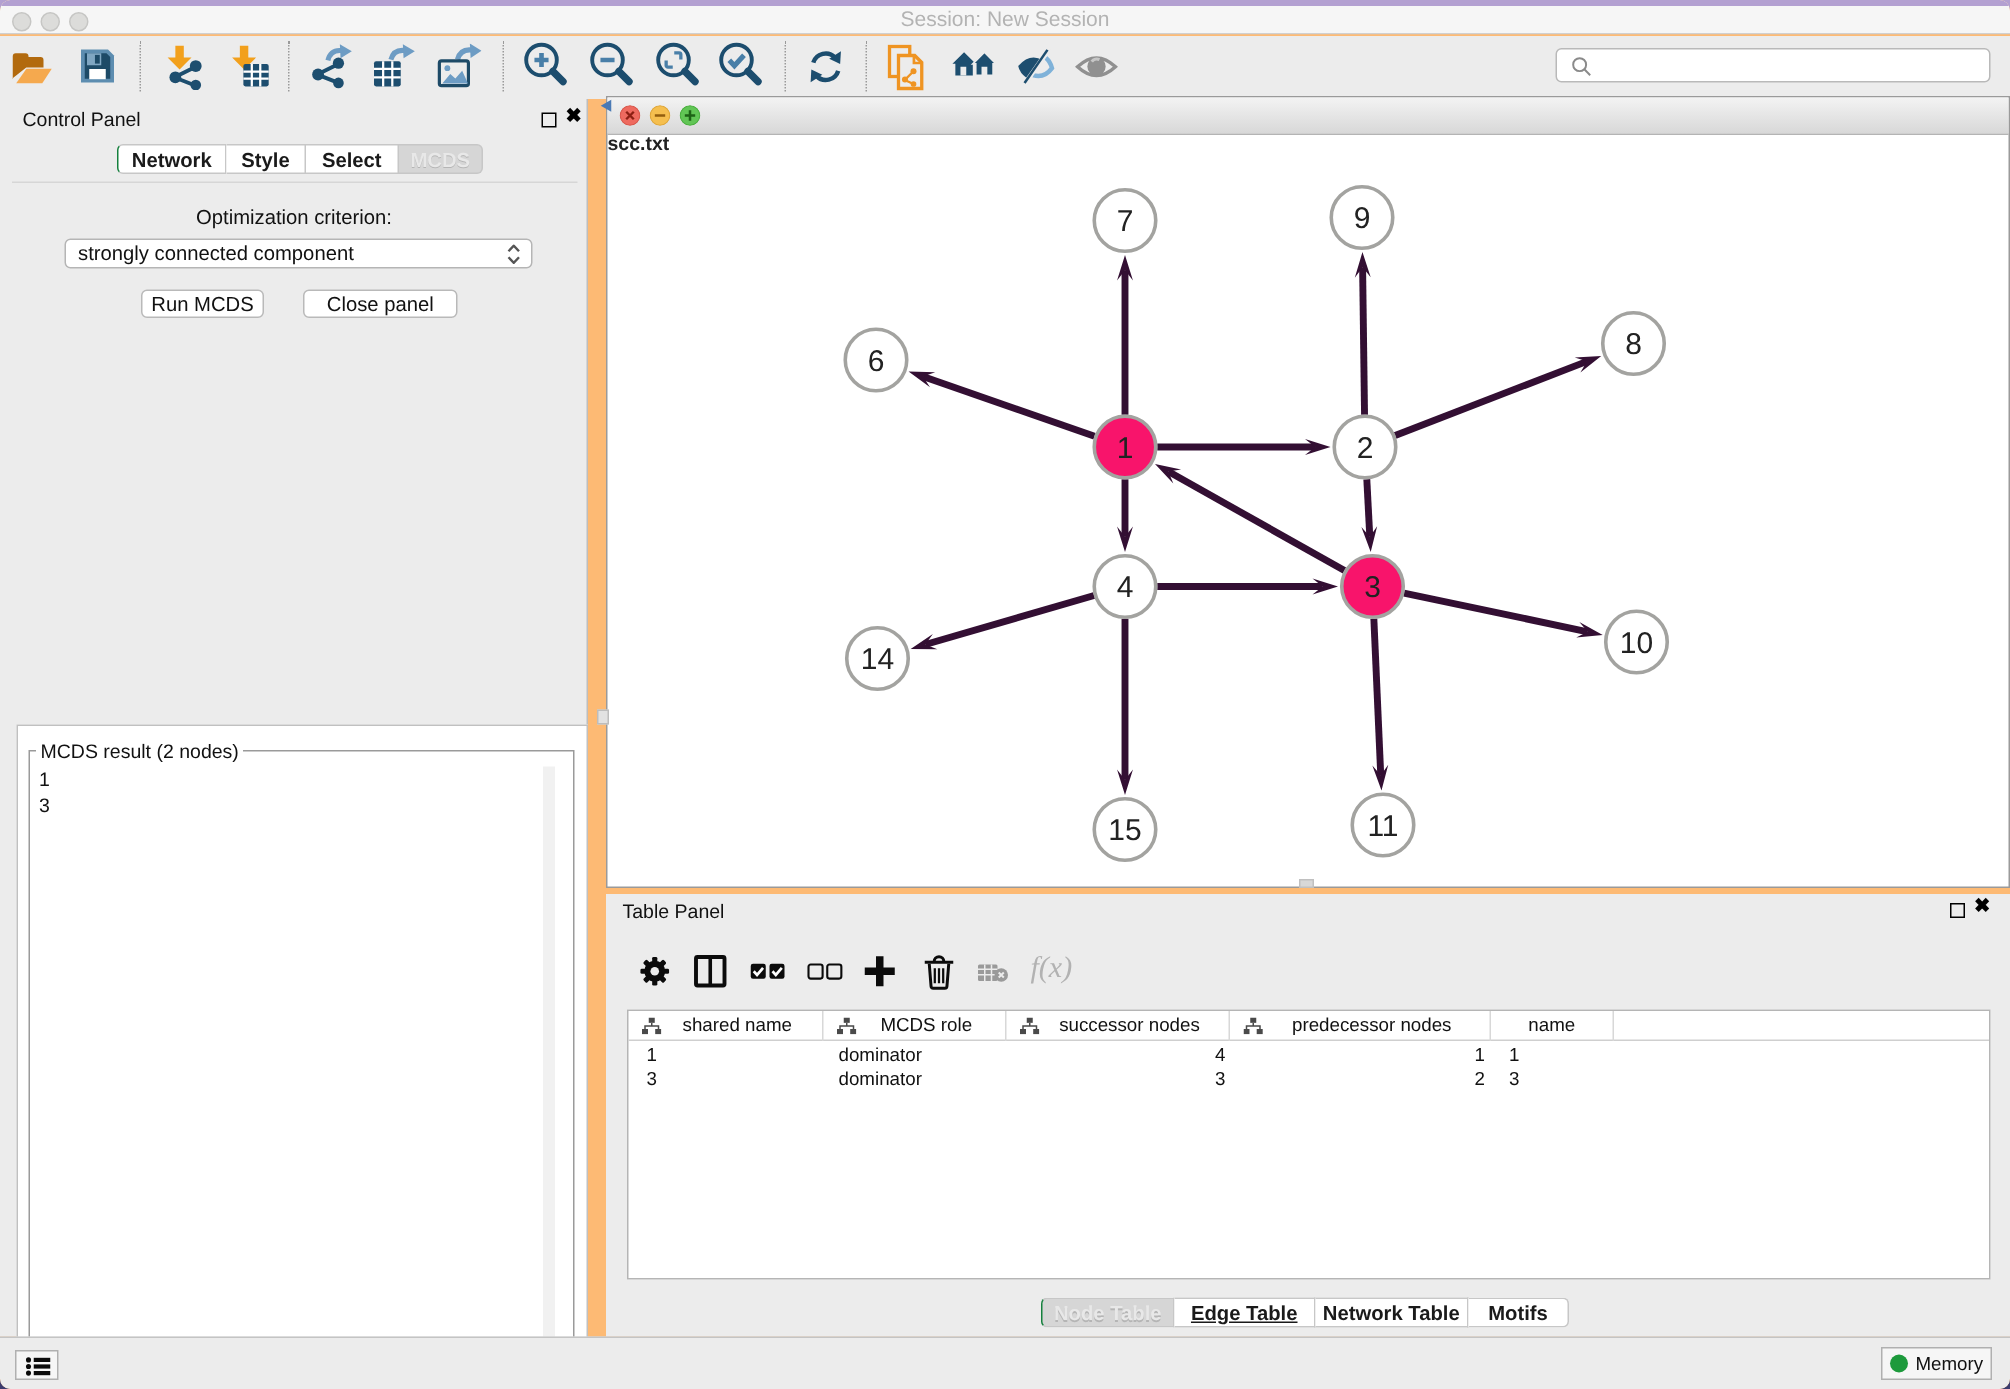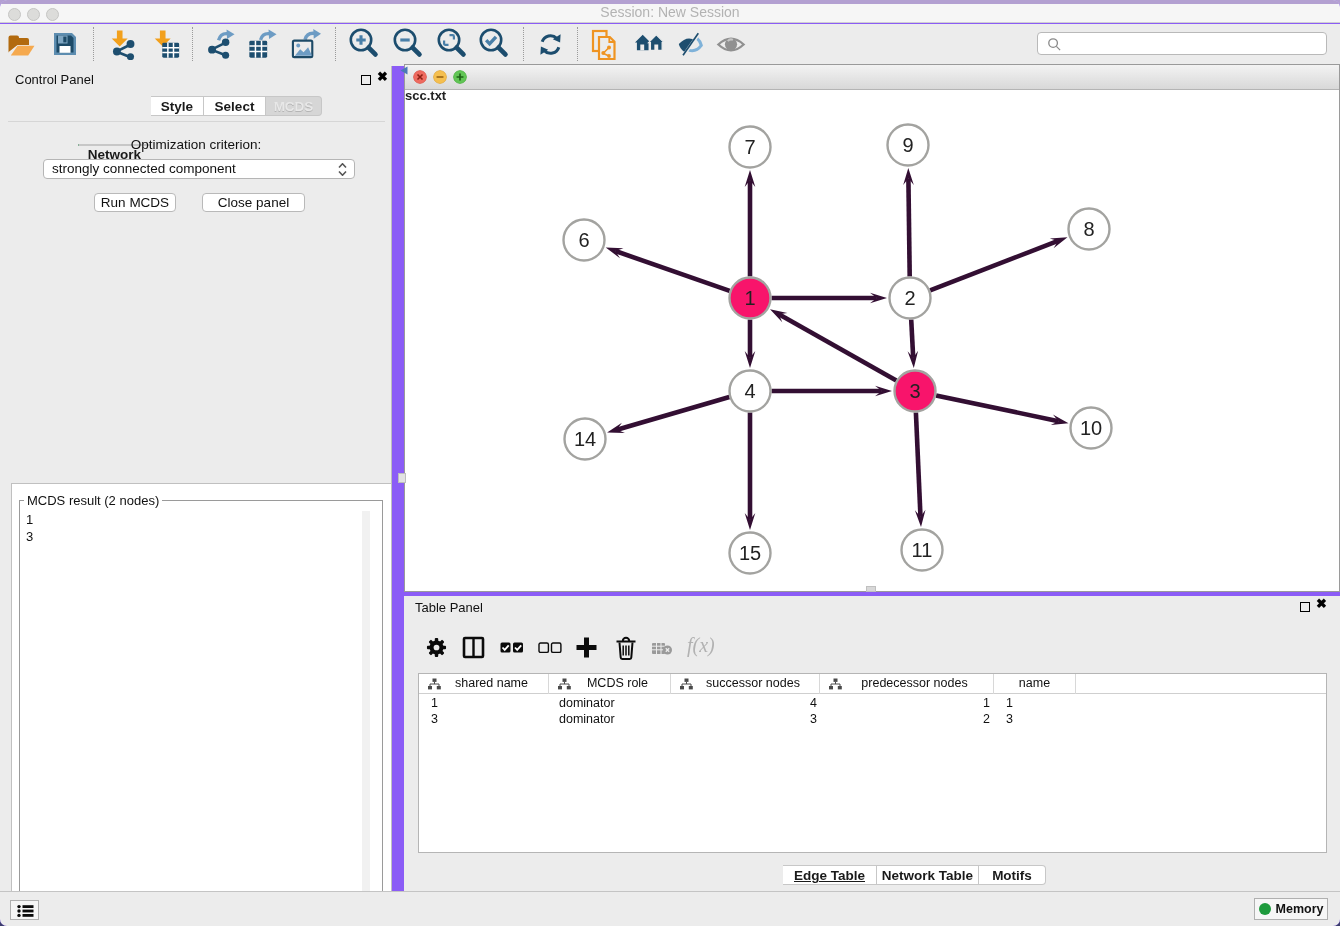--- a/index.html
+++ b/index.html
@@ -1,35 +1,35 @@
 <!DOCTYPE html>
 <html><head>
 <meta charset="utf-8">
 <style>
 * { margin:0; padding:0; box-sizing:border-box; }
 html,body { width:1340px; height:926px; overflow:hidden; }
 body { font-family:"Liberation Sans", sans-serif; background:linear-gradient(#b3a0d1 0px, #b3a0d1 30px, #565684 500px, #3c3c6e 920px); position:relative; }
-#win { position:absolute; left:0; top:0; width:1340px; height:926px; background:#8b5cf6; border-radius:7px; overflow:hidden; }
+#win { position:absolute; left:0; top:0; width:1340px; height:926px; background:#fdba74; border-radius:7px; overflow:hidden; }
 #deskstrip { position:absolute; left:0; top:0; width:1340px; height:4px; background:#b3a0d1; z-index:50;}
 #titlebar { position:absolute; left:0; top:0; width:1340px; height:23px; background:#f6f6f6; border-bottom:1px solid #d0d0d0; border-radius:6px 6px 0 0; }
 #titlebar .title { position:absolute; left:0; right:0; top:4px; text-align:center; font-size:14px; color:#b3b3b3; }
 .tl { position:absolute; top:8px; width:13px; height:13px; border-radius:50%; background:#dcdcda; border:1px solid #c6c6c4; }
 #toolbar { position:absolute; left:0; top:24px; width:1340px; height:42px; background:#ececec; }
 .tbi { position:absolute; top:5px; }
 .tsep { position:absolute; top:3px; height:34px; width:0; border-left:1px dotted #9a9a9a; }
 #searchbox { position:absolute; left:1037px; top:32px; width:290px; height:23px; background:#fff; border:1px solid #b9b9b9; border-radius:4px; }
 
 
 #cpanel { position:absolute; left:0; top:66px; width:392px; height:825px; background:#ececec; border-right:1px solid #bdbdbd; }
 #cpanel .hdr { position:absolute; left:15px; top:6px; font-size:13px; color:#111; }
 .floatbtn { position:absolute; width:10px; height:10px; border:1.6px solid #000; background:transparent; }
 .closex { position:absolute; font-size:13px; font-weight:bold; color:#000; }
 .segtabs { position:absolute; display:flex; height:20px; font-size:13.5px; font-weight:bold; }
 .segtabs .seg { background:#fff; border:1px solid #c7c7c7; border-left:none; line-height:19px; color:#1a1a1a; text-align:center; box-sizing:border-box; }
-.segtabs .seg:first-child { border-left:1px solid #15803d; border-radius:4px 0 0 4px;margin-top:48px; }
+.segtabs .seg:first-child { border-left:1px solid #15803d; border-radius:4px 0 0 4px; }
 .segtabs .seg:last-child { border-radius:0 4px 4px 0; }
 .segtabs .seg.sel { background:#d6d6d6; color:#e8e8e8; text-shadow:0 1px 0 #b5b5b5; }
 #optlabel { position:absolute; left:0; width:392px; top:71px; text-align:center; font-size:13.5px; color:#111; }
 #combo { position:absolute; left:43px; top:93px; width:312px; height:20px; background:#fff; border:1px solid #b5b5b5; border-radius:4px; font-size:13.5px; color:#111; line-height:18px; padding-left:8px; }
 .btn { position:absolute; height:19px; background:#fff; border:1px solid #b9b9b9; border-radius:4px; font-size:13.5px; color:#111; text-align:center; line-height:17px; }
 #resultbox { position:absolute; left:11px; top:417px; width:381px; height:453px; background:#fff; border:1px solid #c0c0c0; }
 #fieldset { position:absolute; left:7px; top:16px; right:8px; bottom:6px; border:1px solid #9a9a9a; }
 #fieldlabel { position:absolute; left:4px; top:-8px; background:#fff; padding:0 3px; font-size:13px; color:#111; }
 #resulttext { position:absolute; left:2px; top:9px; right:14px; bottom:2px; font-size:13px; color:#111; line-height:16.5px; padding:2px 0 0 4px; }
 #resultscroll { position:absolute; right:12px; top:10px; width:8px; bottom:2px; background:#f1f1f1; }
@@ -48,21 +48,21 @@
 #thead { position:absolute; left:0; top:0; width:100%; height:20px; border-bottom:1px solid #cfcfcf; font-size:12.5px; color:#111; }
 .thcell { position:absolute; top:0; height:20px; border-right:1px solid #d8d8d8; }
 .thcell .lbl { position:absolute; left:16px; right:0; text-align:center; top:2px; }
 .hic { position:absolute; left:9px; top:4px; }
 .trow { position:absolute; font-size:12.5px; color:#111; height:16px; }
 .tcell { position:absolute; top:0; }
 #bottabs { position:absolute; left:694px; top:865px; }
 
 #statusbar { position:absolute; left:0; top:891px; width:1340px; height:35px; background:#ececec; border-top:1px solid #c4c4c4; }
 #listbtn { position:absolute; left:10px; top:8px; width:29px; height:20px; background:#f6f6f6; border:1px solid #b0b0b0; }
-#membtn { position:absolute; right:12px; top:6px; width:74px; height:22px; background:#f6f6f6; border:1px solid #b0b0b0; font-size:12.5px; color:#111; text-align:center; line-height:20px;font-weight:bold; }
+#membtn { position:absolute; right:12px; top:6px; width:74px; height:22px; background:#f6f6f6; border:1px solid #b0b0b0; font-size:12.5px; color:#111; text-align:center; line-height:20px; }
 </style>
 </head>
 <body>
 <div id="win">
   <div id="deskstrip"></div>
   <div id="titlebar">
     <div class="title">Session: New Session</div>
     <div class="tl" style="left:8px;"></div>
     <div class="tl" style="left:27px;"></div>
     <div class="tl" style="left:46px;"></div>

